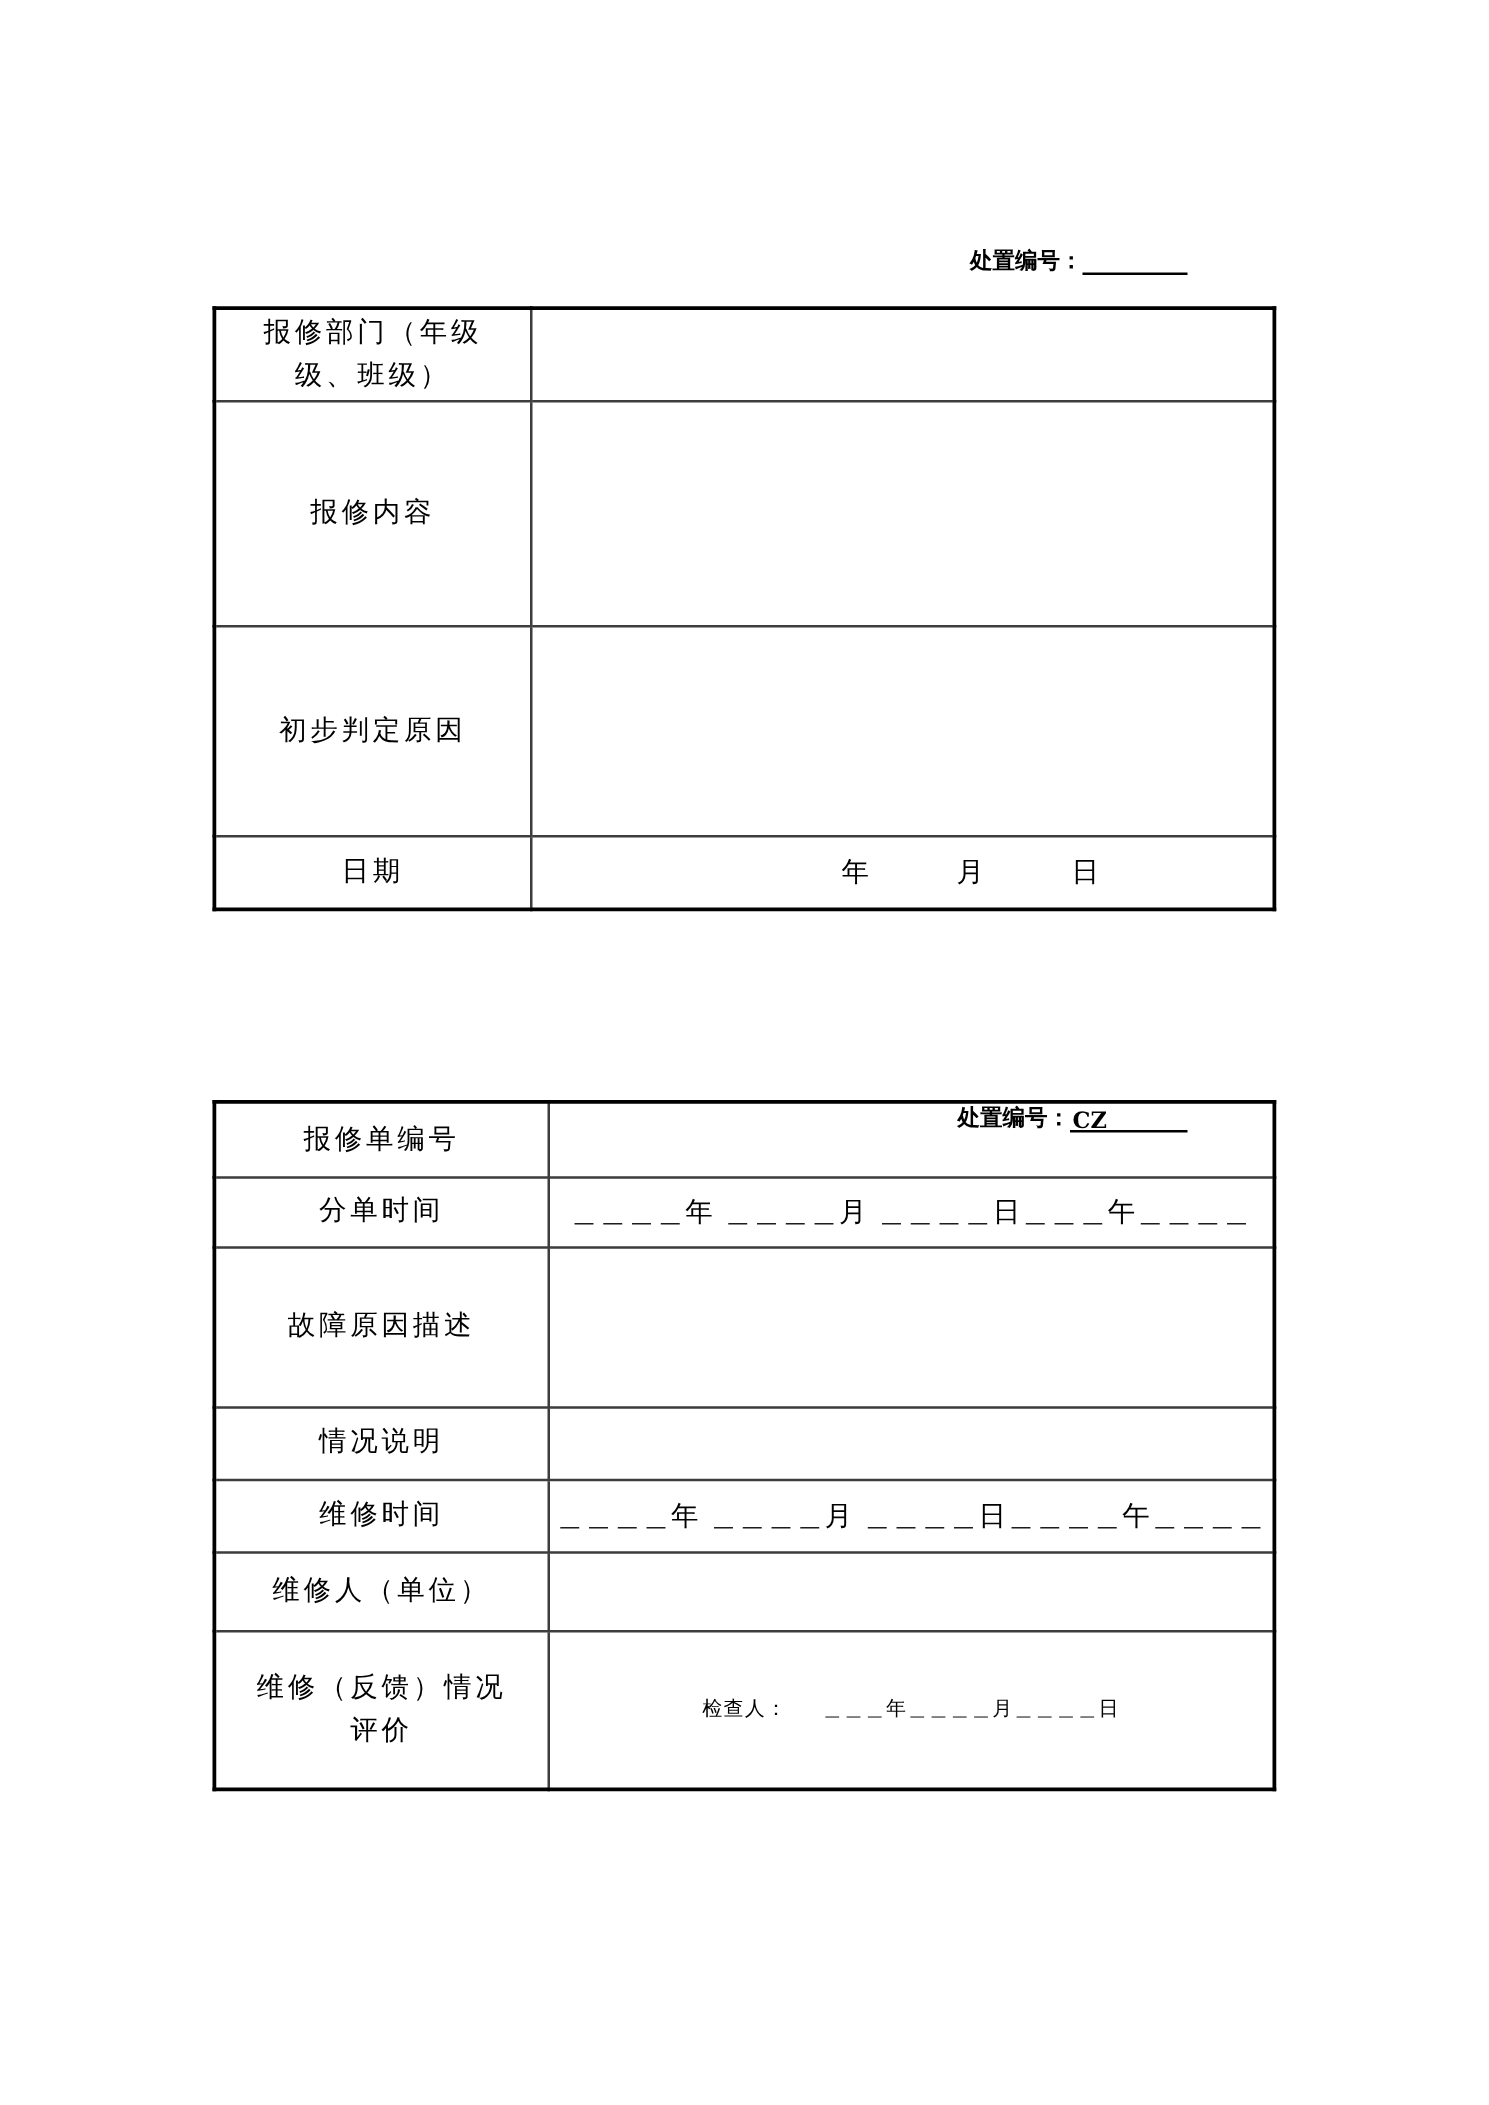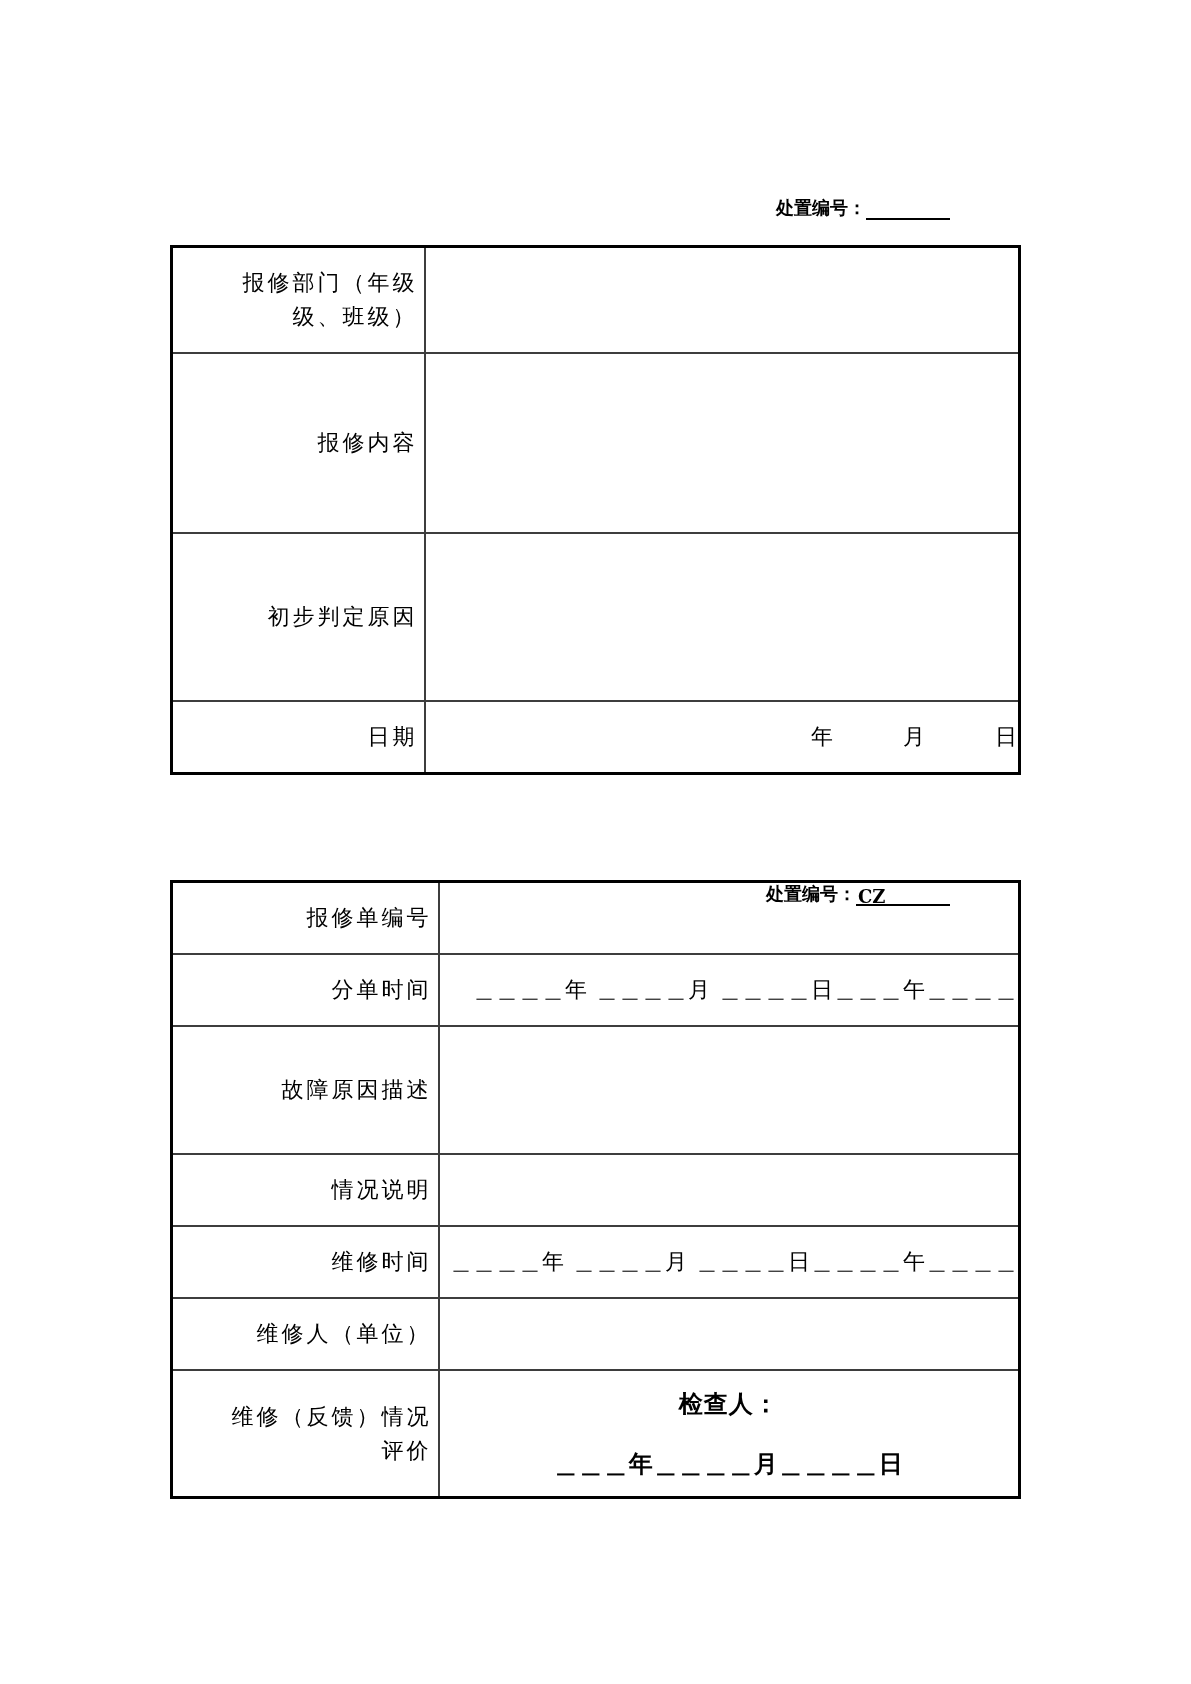--- a/index.html
+++ b/index.html
@@ -43,39 +43,38 @@
     border:3px solid #000;
   }
   .form1 { top:245px; }
   .form2 { top:880px; }
   td {
     border:2px solid #3d3d3d;
     padding:0;
     vertical-align:middle;
   }
   td.label-cell {
-    text-align:right;
+    text-align:center;
     font-size:22px;
     letter-spacing:3px;
     line-height:1.55;
-    padding:18px 6px;
+    padding:2px 6px;
   }
   td.value-cell {
-    text-align:right;
+    text-align:center;
     font-size:22px;
     letter-spacing:1px;
   }
   .date-cell { padding-left:110px; letter-spacing:2px; }
   .stacked-value {
-    display:flex; flex-direction:column;
+    display:flex; flex-direction:row;
     justify-content:center; align-items:center;
     gap:28px;
     height:100%;
-    font-size:24px;
-    font-weight:bold;
+    font-size:16px;
   }
   .line-block { display:block; }
 </style>
 </head>
 <body>
 
 <div class="page">
 
 
   <div class="number-line n1">

